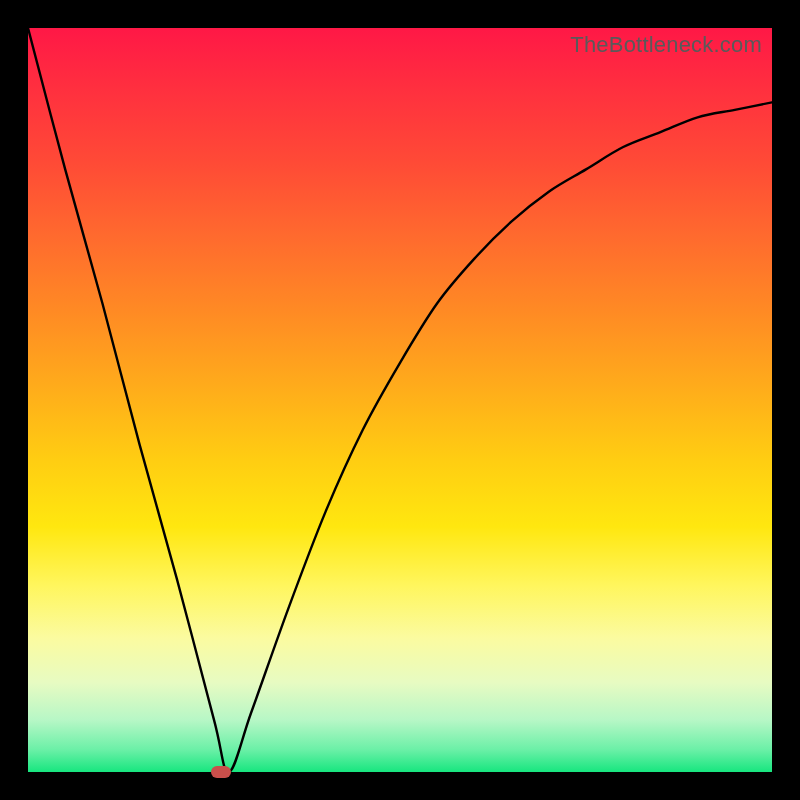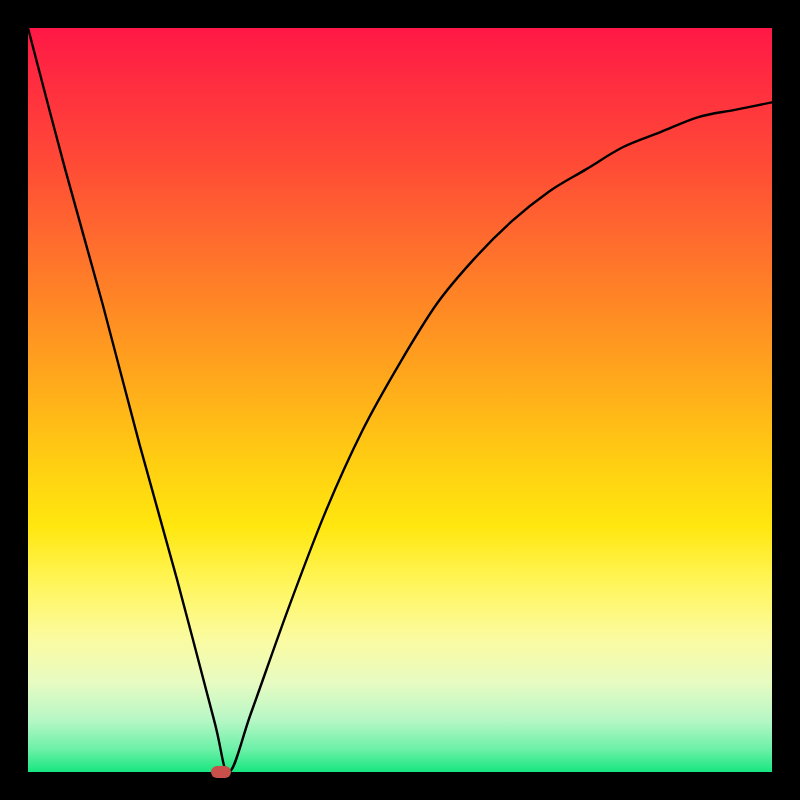--- a/index.html
+++ b/index.html
@@ -74,20 +74,21 @@
     border-radius: 6px;
     transform: translate(-50%, -50%);
   }
 </style>
 </head>
 <body>
 
 <div class="frame">
   <div class="plot">
 
+    <div class="watermark">TheBottleneck.com</div>
 
     <svg class="curve-svg" viewBox="0 0 744 744" preserveAspectRatio="none">
       <path id="curve-path" d="M 0.00 0.00 C 6.20 23.56, 24.80 95.48, 37.20 141.36 C 49.60 187.24, 62.00 229.40, 74.40 275.28 C 86.80 321.16, 99.20 370.76, 111.60 416.64 C 124.00 462.52, 136.40 504.68, 148.80 550.56 C 161.20 596.44, 177.32 659.68, 186.00 691.92 C 194.68 724.16, 194.68 745.24, 200.88 744.00 C 207.08 742.76, 213.28 711.76, 223.20 684.48 C 233.12 657.20, 248.00 613.80, 260.40 580.32 C 272.80 546.84, 285.20 513.36, 297.60 483.60 C 310.00 453.84, 322.40 426.56, 334.80 401.76 C 347.20 376.96, 359.60 355.88, 372.00 334.80 C 384.40 313.72, 396.80 292.64, 409.20 275.28 C 421.60 257.92, 434.00 244.28, 446.40 230.64 C 458.80 217.00, 471.20 204.60, 483.60 193.44 C 496.00 182.28, 508.40 172.36, 520.80 163.68 C 533.20 155.00, 545.60 148.80, 558.00 141.36 C 570.40 133.92, 582.80 125.24, 595.20 119.04 C 607.60 112.84, 620.00 109.12, 632.40 104.16 C 644.80 99.20, 657.20 93.00, 669.60 89.28 C 682.00 85.56, 694.40 84.32, 706.80 81.84 C 719.20 79.36, 737.80 75.64, 744.00 74.40"></path>
     </svg>
 
     <div id="marker" class="marker" style="left: 193.44px; top: 744px; background: rgb(201, 79, 75);"></div>
   </div>
 </div>
 
 </body></html>

